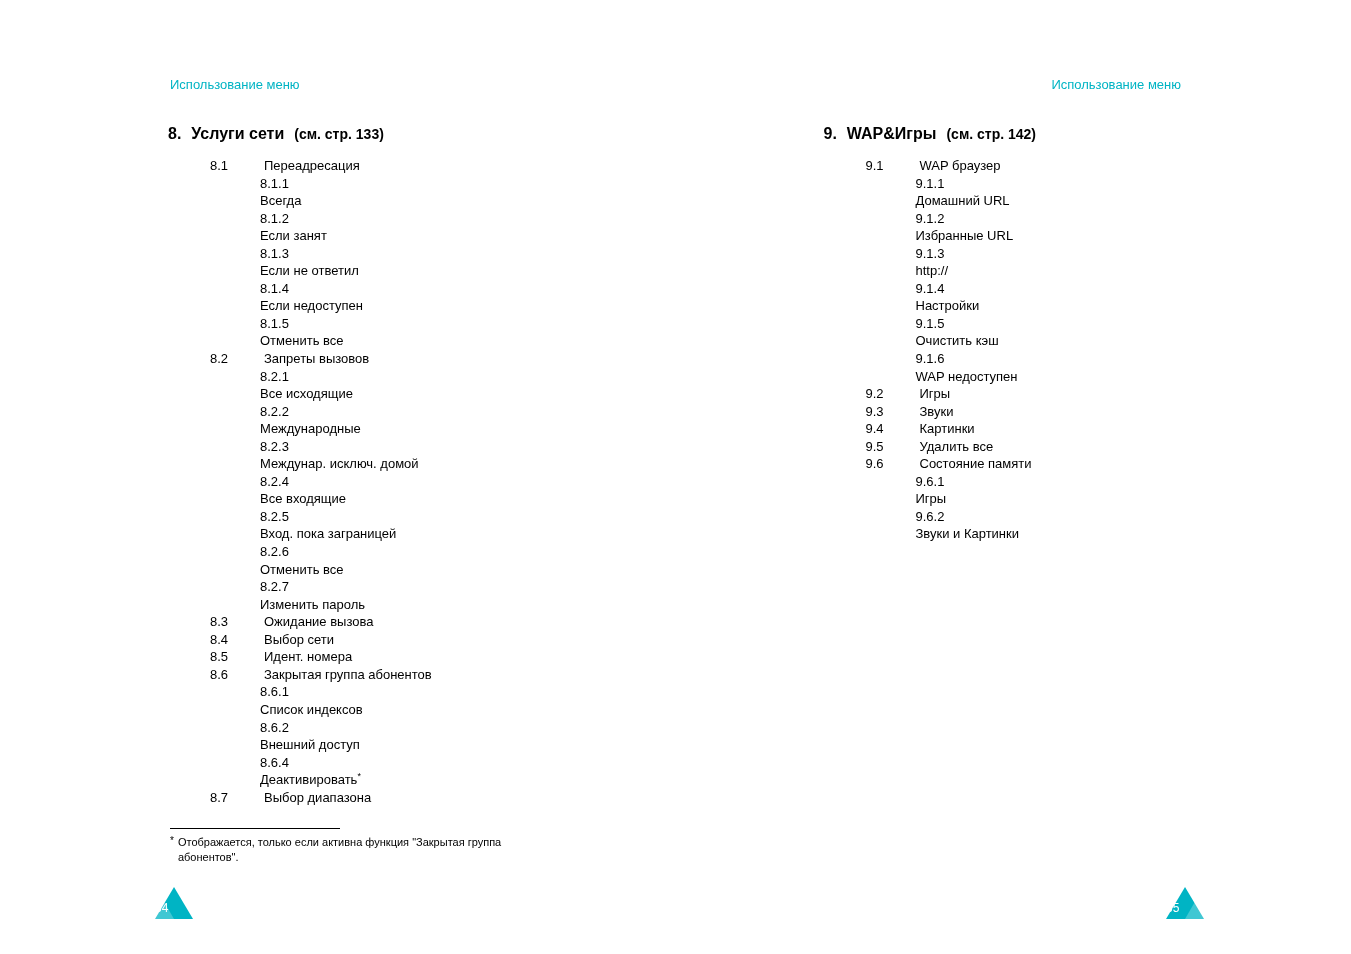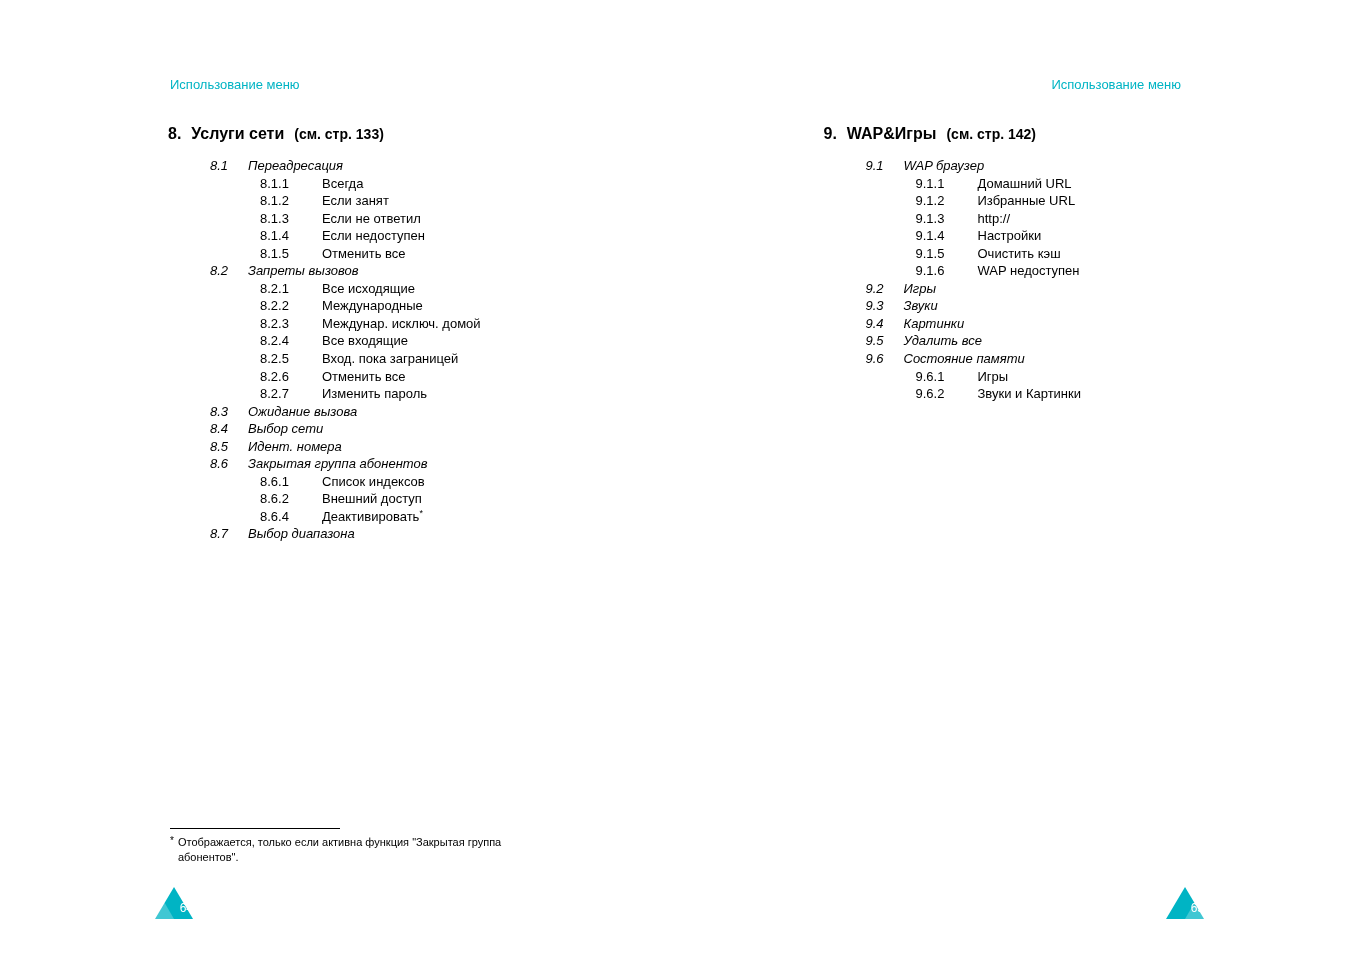--- a/index.html
+++ b/index.html
@@ -39,22 +39,22 @@
     align-items: baseline;
     gap: 10px;
   }
   .section-heading .num { }
   .section-heading .title { }
   .section-heading .ref {
     font-weight: bold;
     font-size: 14px;
   }
   .toc { font-size: 13px; line-height: 1.35; }
-  .lvl2 { margin-left: 150px; display: flex; gap: 4px; font-style: italic; }
-  .lvl3 { margin-left: 200px; display: flex; gap: 24px; }
+  .lvl2 { margin-left: 150px; display: flex; gap: 20px; }
+  .lvl3 { margin-left: 200px; display: flex; gap: 0; flex-direction: column; }
   .lvl2 .num, .lvl3 .num { min-width: 34px; }
   .lvl3 .num { min-width: 38px; }
   .star { vertical-align: super; font-size: 9px; line-height: 0; }
   .footnote-wrap {
     position: absolute;
     bottom: 90px;
     left: 170px;
     width: 390px;
   }
   .footnote-rule {
@@ -105,21 +105,21 @@
     border-right: 15px solid transparent;
     border-bottom: 26px solid rgba(255,255,255,0.25);
     right: -30px; bottom: -32px;
   }
   .page-num {
     position: absolute;
     color: #fff;
     font-size: 12px;
     bottom: -28px;
     width: 38px;
-    text-align: right;
+    text-align: left;
     left: -19px;
   }
 </style>
 </head>
 <body>
 
 <div class="spread">
 
   <div class="page page-left">
     <div class="running-header">Использование меню</div>

